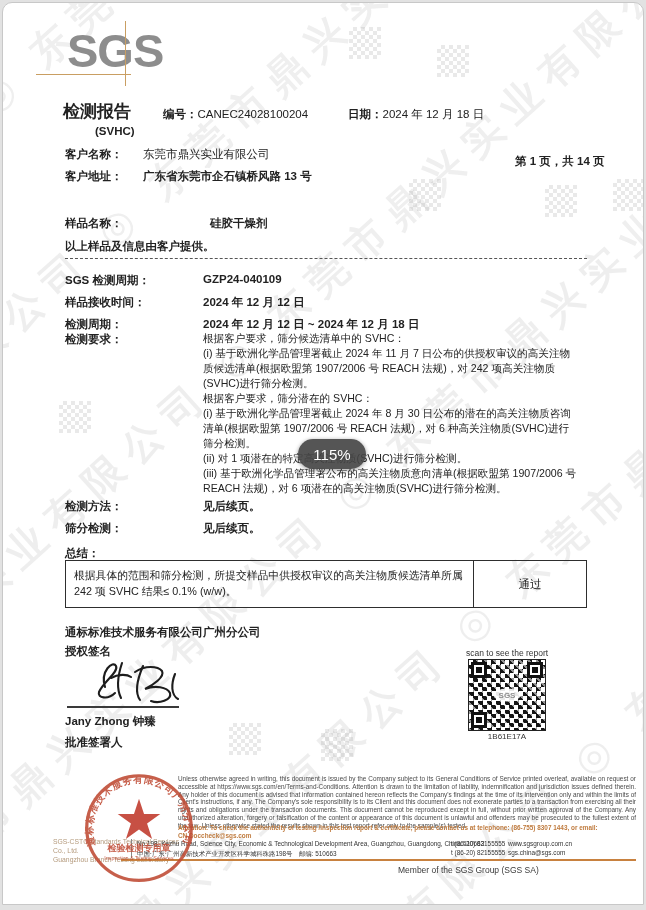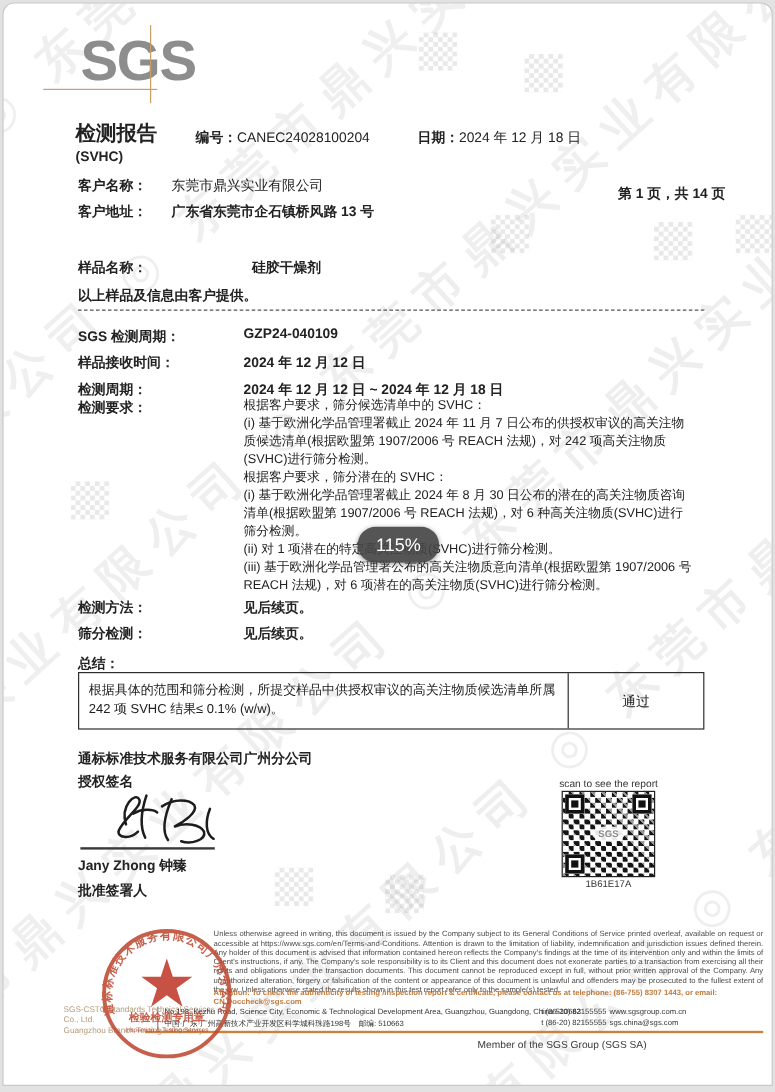--- a/index.html
+++ b/index.html
@@ -20,21 +20,21 @@
     transform:rotate(-42deg);transform-origin:center;pointer-events:none;}
   .wm-line{white-space:nowrap;font-size:40px;letter-spacing:12px;
     color:#9a9a9a;opacity:.16;height:178px;line-height:178px;font-weight:bold;}
   .wm-qr{position:absolute;width:32px;height:32px;opacity:.16;pointer-events:none;
     background:conic-gradient(#777 25%,transparent 0 50%,#777 0 75%,transparent 0) 0 0/8px 8px;}
   
   .logo{font-weight:bold;font-size:47px;color:#8d8d8d;letter-spacing:-1px;font-family:"Liberation Sans",sans-serif;}
   .logo-hline{background:#c99e62;height:1px;}
   .logo-vline{background:#c99e62;width:1px;}
   .title{font-size:17px;font-weight:bold;color:#222;}
-  .subtitle{font-size:11.5px;font-weight:bold;color:#222;}
+  .subtitle{font-size:11.5px;font-weight:bold;color:#222;margin-left:32px;}
   .meta{font-size:11.5px;color:#222;}
   .meta b{font-weight:bold;}
   
   .lbl{font-size:11.5px;font-weight:bold;color:#222;white-space:nowrap;}
   .val{font-size:11.5px;color:#222;white-space:nowrap;}
   .req-line{font-size:10.6px;line-height:15px;color:#222;white-space:nowrap;}
   .dash{border-top:1.5px dashed #555;}
   
   .sum-table{border:1.5px solid #2e2e2e;display:flex;}
   .sum-left{width:391px;border-right:1.5px solid #2e2e2e;padding:6px 8px;

